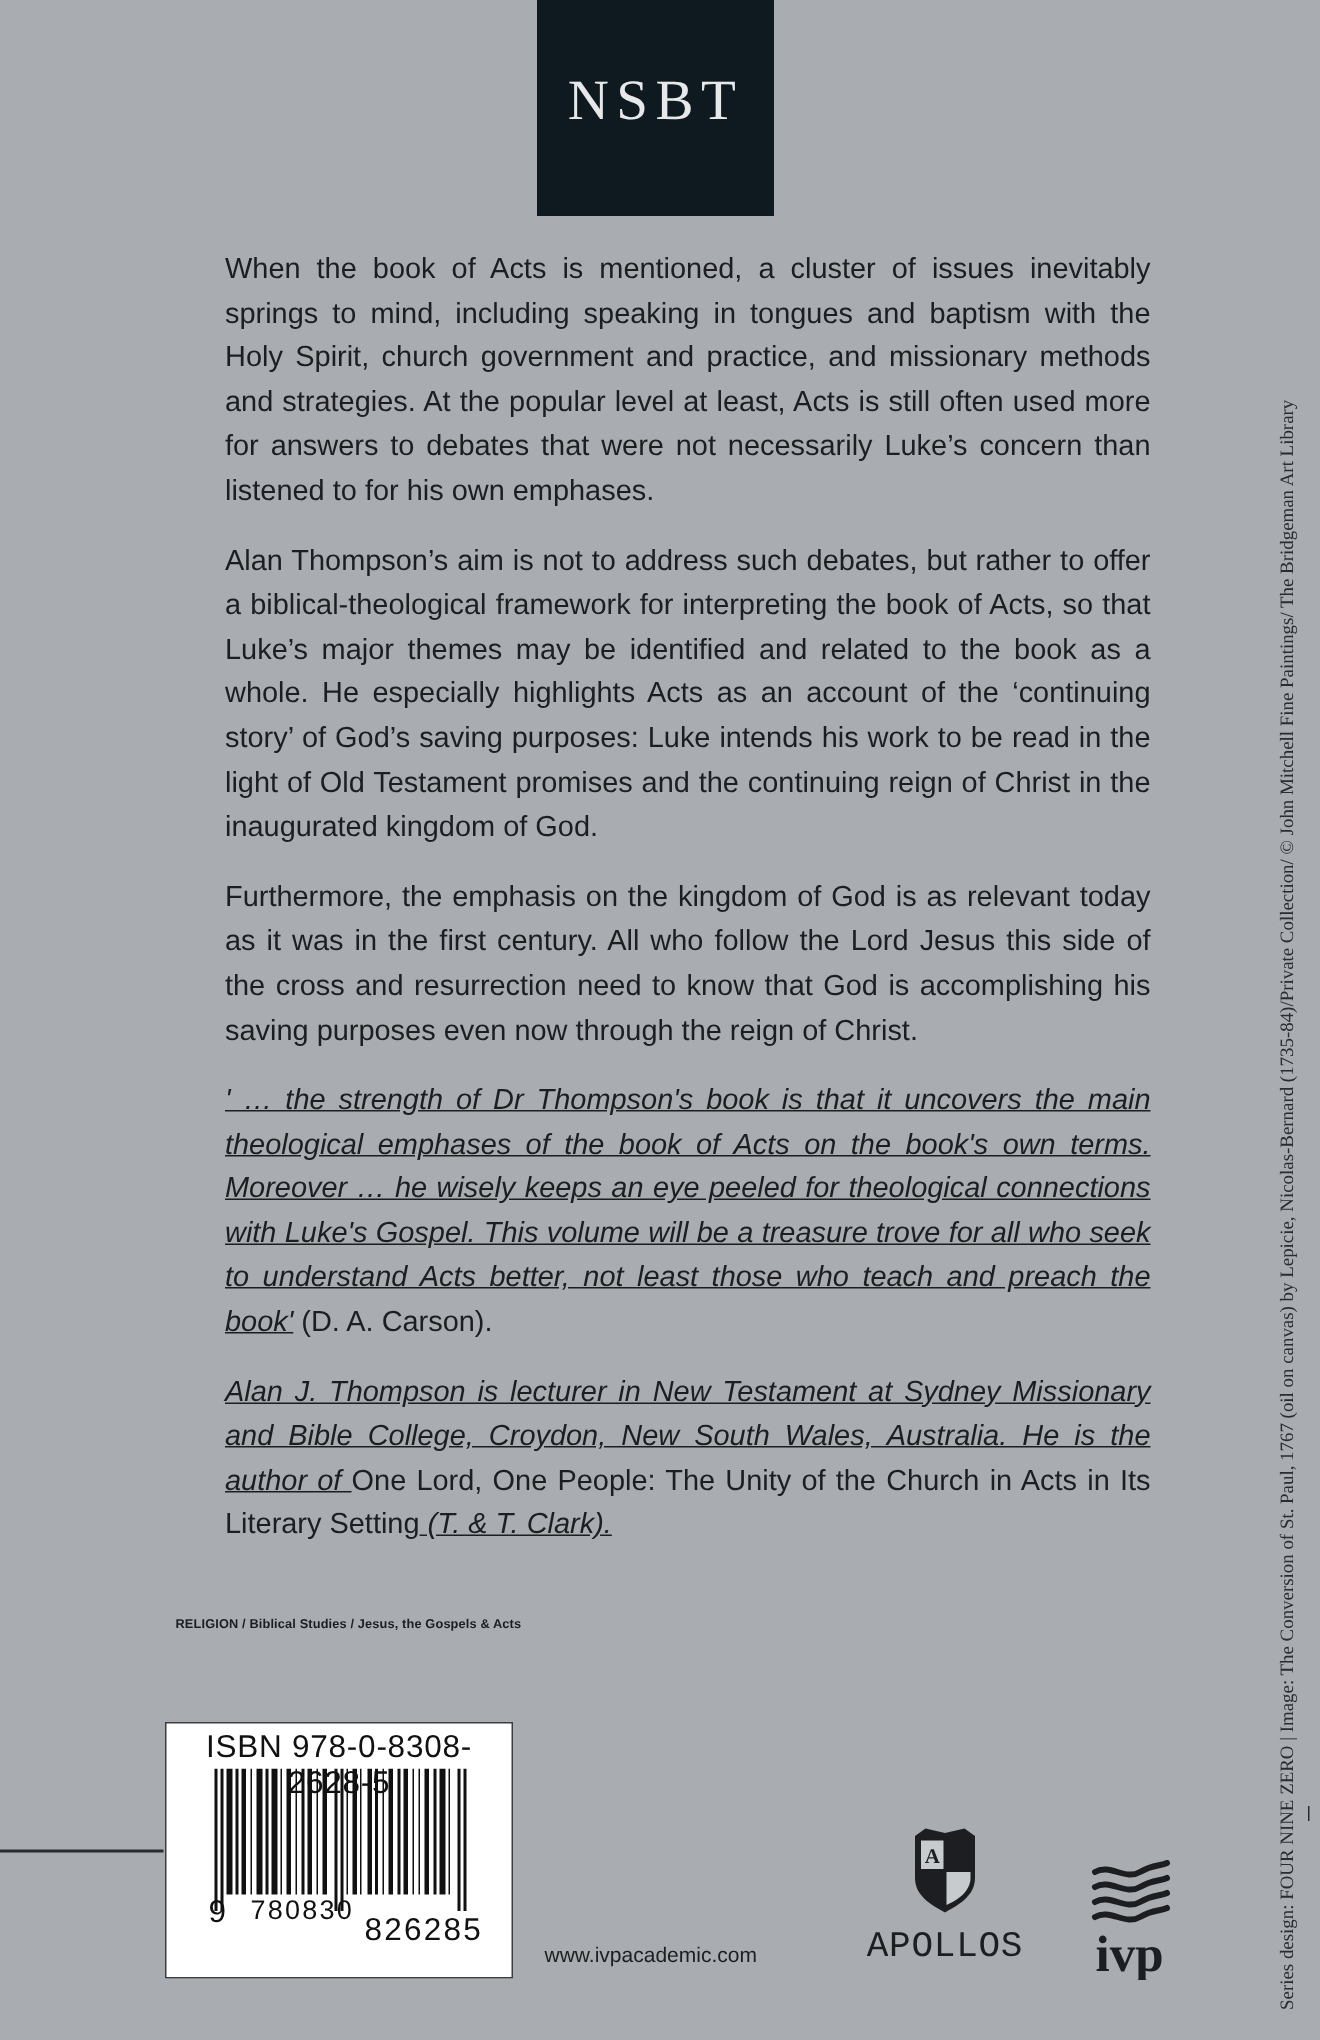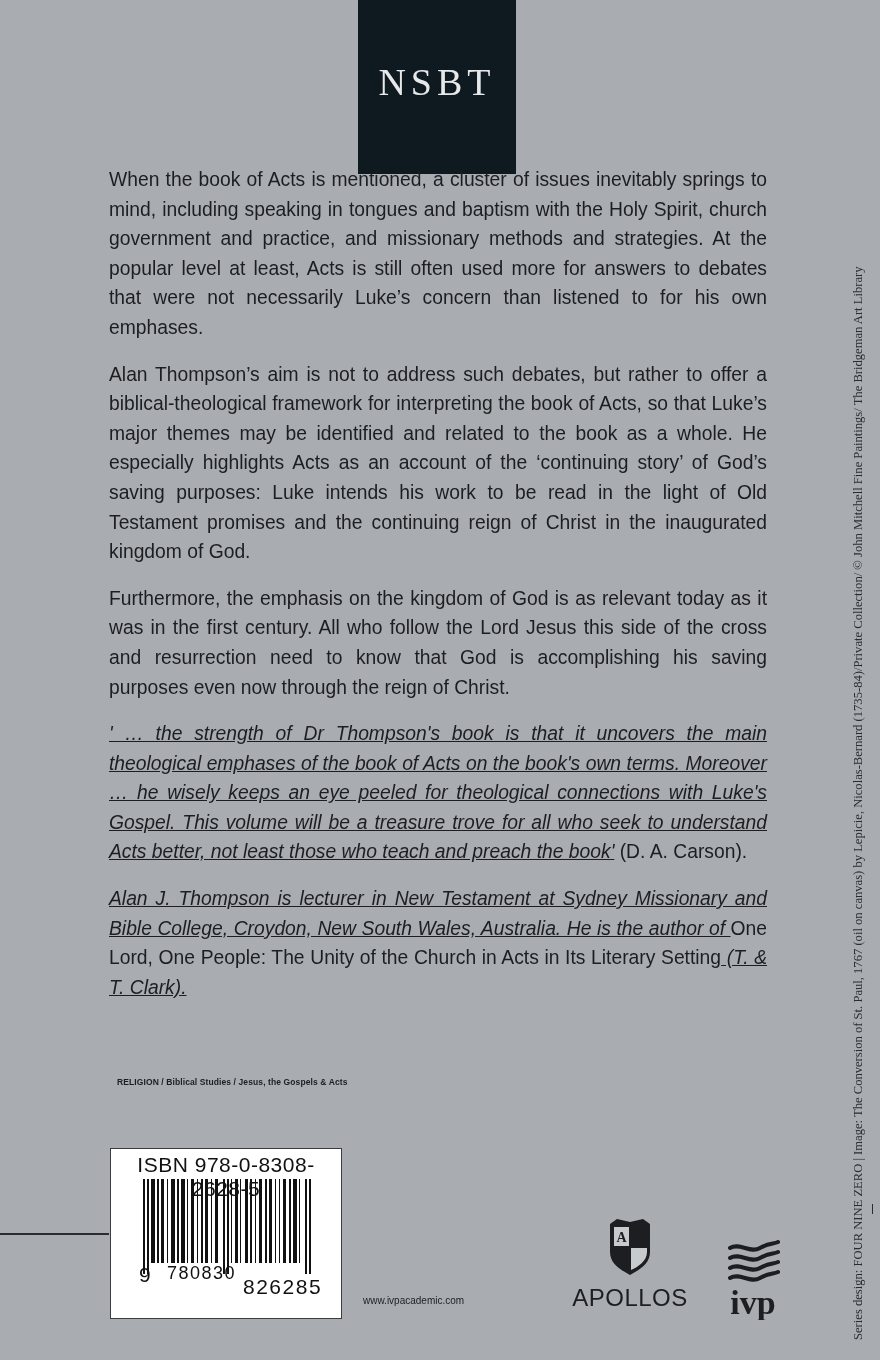--- a/index.html
+++ b/index.html
@@ -4,40 +4,40 @@
 <style>
   * { box-sizing: border-box; margin: 0; padding: 0; }
   html, body { width: 880px; height: 1360px; overflow: hidden; }
   body {
     background: #a9adb1;
     position: relative;
     font-family: "Liberation Sans", sans-serif;
     color: #1c1e21;
   }
   .nsbt-box {
-    position: absolute; left: 358px; top: 0; width: 158px; height: 174px;
+    position: absolute; left: 358px; top: 0; width: 158px; height: 144px;
     background: #0e1920;
     display: flex; align-items: center; justify-content: center;
   }
   .nsbt-box span {
     font-family: "Liberation Serif", serif;
     color: #e6e8ea;
     font-size: 38px;
     letter-spacing: 5px;
     margin-top: -10px;
   }
   .body-text {
     position: absolute; left: 109px; top: 165px; width: 658px;
     font-family: "Liberation Sans", sans-serif;
     font-size: 19.3px;
     line-height: 29.6px;
     text-align: justify;
     color: #1c1e21;
   }
-  .body-text p { margin-bottom: 17px; }
+  .body-text p { margin-bottom: 17px; margin-left: 41px; }
   .body-text .roman { font-style: normal; }
   .body-text .it { font-style: italic; text-decoration: underline; }
 
   .category {
     position: absolute; left: 117px; top: 1077px;
     font-size: 8.5px; color: #1c1e21; font-weight: bold;
     letter-spacing: 0.1px;
   }
   .barcode-box {
     position: absolute; left: 110px; top: 1148px; width: 232px; height: 171px;
@@ -49,27 +49,27 @@
   }
   .barcode-svg { position: absolute; left: 30px; top: 30px; }
   .ean-first { position: absolute; left: 28px; top: 114px; font-size: 21px; color: #111; }
   .ean-left { position: absolute; left: 56px; top: 114px; font-size: 18px; color: #111; letter-spacing: 1.5px; }
   .ean-right { position: absolute; left: 132px; top: 126px; font-size: 21px; color: #111; letter-spacing: 1.5px; }
 
   .spine-rule {
     position: absolute; left: 0; top: 1233px; width: 109px; height: 2px; background: #2a2c2f;
   }
   .url {
-    position: absolute; left: 363px; top: 1295px; font-size: 10px; color: #1c1e21;
+    position: absolute; left: 363px; top: 1295px; font-size: 14px; color: #1c1e21;
   }
   .apollos {
     position: absolute; left: 570px; top: 1218px; width: 120px; text-align: center;
   }
   .apollos-word {
-    font-family: Liberation Sans, sans-serif; font-size: 24px; color: #1c1e21;
+    font-family: Liberation Mono, monospace; font-size: 24px; color: #1c1e21;
     letter-spacing: 0.5px; margin-top: 4px;
   }
   .ivp { position: absolute; left: 726px; top: 1240px; }
   .credit {
     position: absolute;
     left: 851px; top: 1340px;
     transform-origin: 0 0;
     transform: rotate(-90deg);
     white-space: nowrap;
     font-family: "Liberation Serif", serif;

